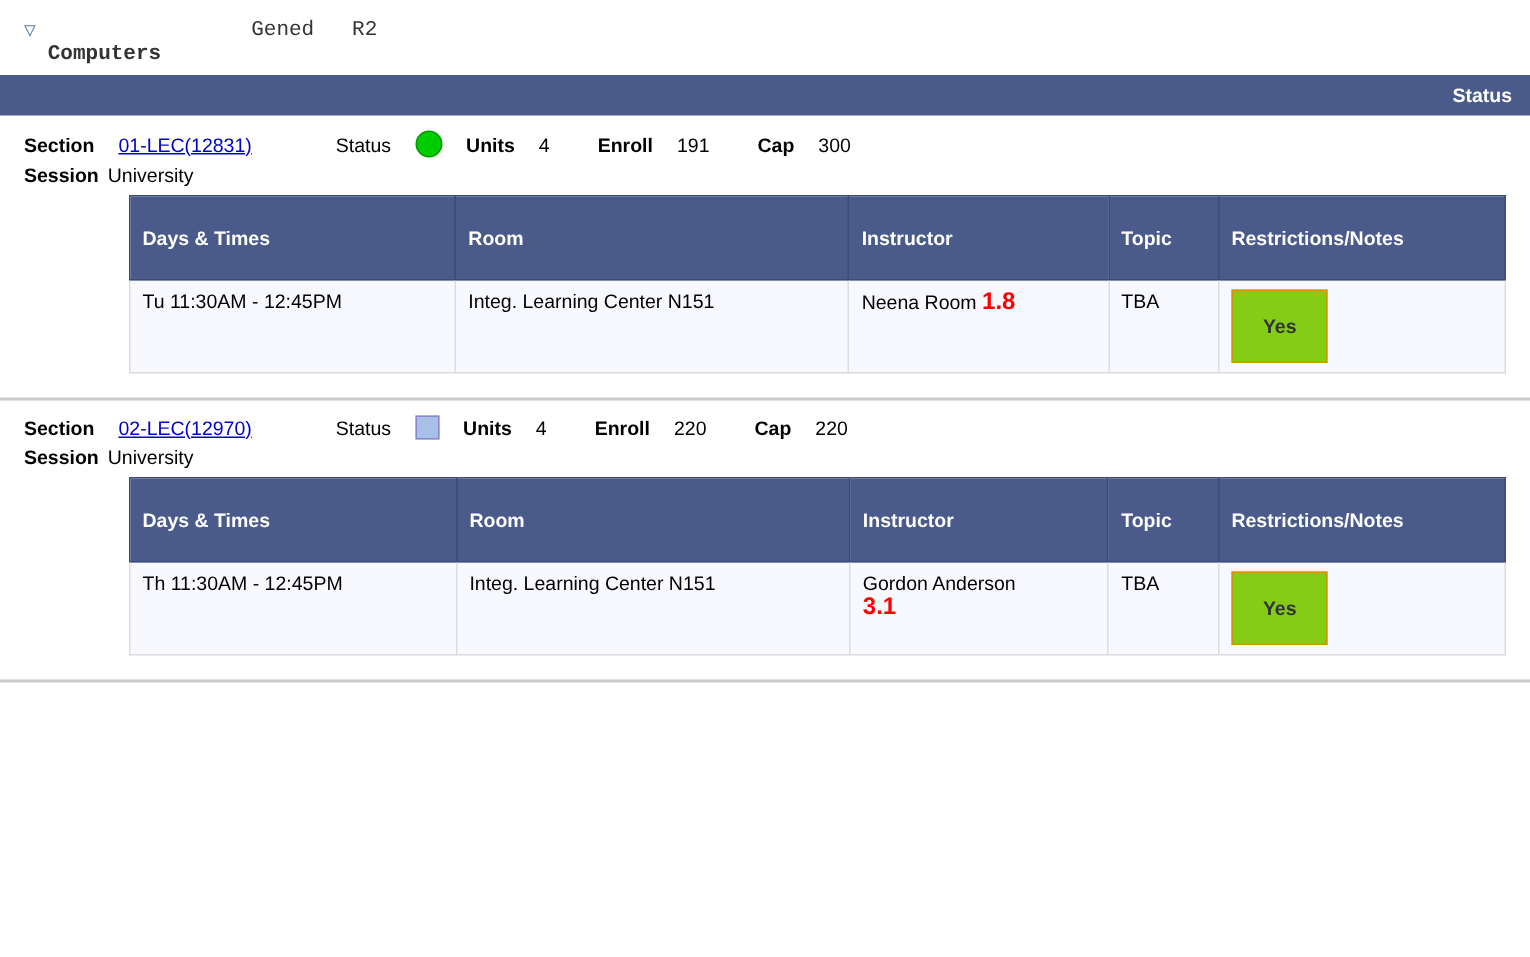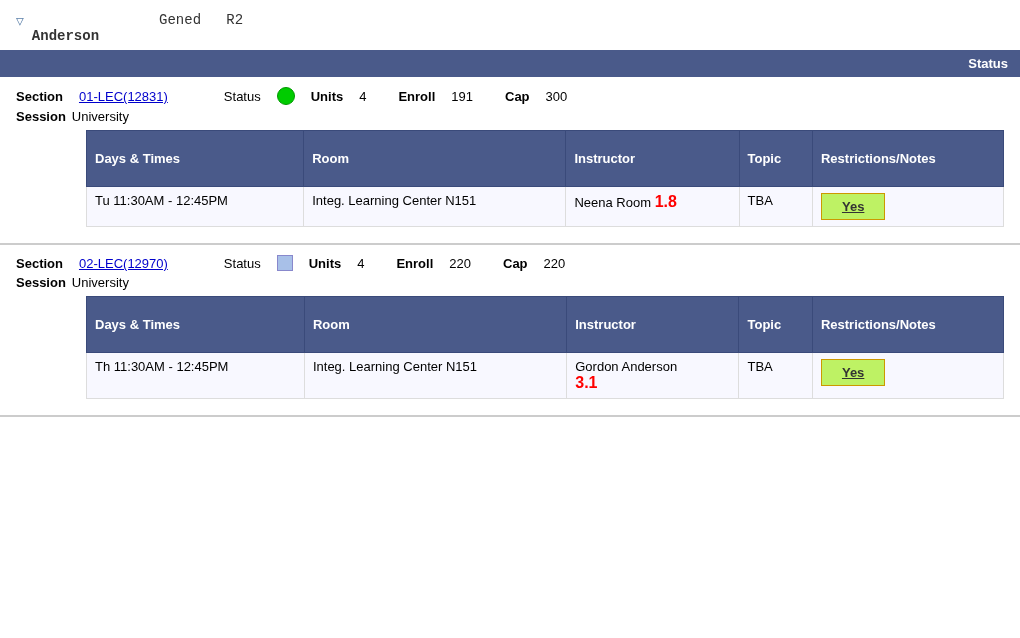--- a/index.html
+++ b/index.html
@@ -134,50 +134,49 @@
 
     .data-table td {
       padding: 6px 8px;
       border: 1px solid #ddd;
       vertical-align: top;
       font-size: 13px;
       background: #f8f8ff;
     }
 
     .yes-button {
-      background: #bef264;
+      background: #84cc16;
       color: #333;
       font-weight: bold;
-      padding: 5px 20px;
+      padding: 16px 20px;
       border: 1px solid #cc9900;
       cursor: pointer;
       font-size: 13px;
       display: inline-block;
-      text-decoration: underline;
     }
 
     .instructor-rating {
       color: red;
       font-size: 16px;
       font-weight: bold;
     }
 
     .number-value {
       font-size: 13px;
     }
   </style>
 </head>
 <body>
 
 <div class="course-header">
   <div class="course-title">
     <span class="arrow-icon">▽</span>
     <div>
       <br>
-      <span>Anderson</span>
+      <span>Computers</span>
     </div>
   </div>
   <div class="gened-label">
     <span>Gened</span>
     &nbsp;
     <span>R2</span>
   </div>
 </div>
 
 <div class="blue-bar">

